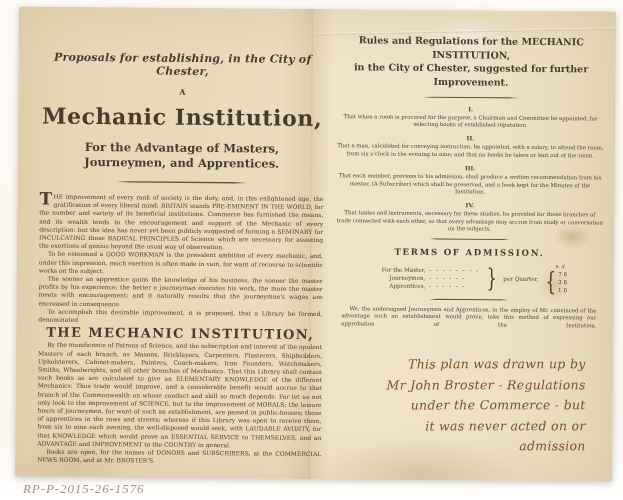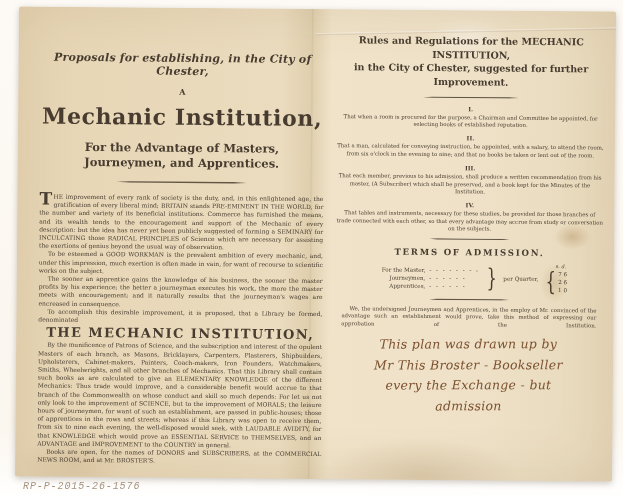--- a/index.html
+++ b/index.html
@@ -82,28 +82,28 @@
   .vals { text-align:left; }
   .vrow { line-height:8px; white-space:nowrap; }
   .pledge {
     font-size:5.4px; line-height:7.6px; text-align:justify; margin-top:5px;
     padding:0 8px; text-indent:8px;
   }
   .pledge::after { content:""; display:inline-block; width:100%; }
 
   
   .hand-note {
-    position:absolute; left:335px; top:324px; width:235px; text-align:center;
+    position:absolute; left:335px; top:344px; width:235px; text-align:right;
     font-style:italic; font-size:12.5px; line-height:20.5px;
     color:#7c5130; letter-spacing:0.3px; transform:rotate(-0.6deg);
   }
   .accession {
     position:absolute; left:23px; top:481px;
-    font-family:Liberation Mono, monospace; font-style:italic;
-    font-size:10px; color:#a5937d; letter-spacing:0.9px;
+    font-family:Liberation Serif, serif; font-style:italic;
+    font-size:13px; color:#a5937d; letter-spacing:0.9px;
   }
 </style>
 </head>
 <body>
 
 <div id="canvas">
 
   <div class="paper">
     <div class="crease"></div>
     <div class="fold-line"></div>
@@ -180,20 +180,21 @@
           </div>
         </div>
       </div>
 
       <div class="swell w80"></div>
       <p class="pledge">We, the undersigned Journeymen and Apprentices, in the employ of Mr. convinced of the advantage such an establishment would prove, take this method of expressing our approbation of the Institution.</p>
     </div>
 
     <div class="hand-note">
       <div>This plan was drawn up by</div>
-      <div>Mr This Broster - Bookseller</div>
-      <div>every the Exchange - but</div>
+      <div>Mr John Broster - Regulations</div>
+      <div>under the Commerce - but</div>
+      <div>it was never acted on or</div>
       <div>admission</div>
     </div>
   </div>
 
   <div class="accession">RP-P-2015-26-1576</div>
 </div>
 
 </body></html>

